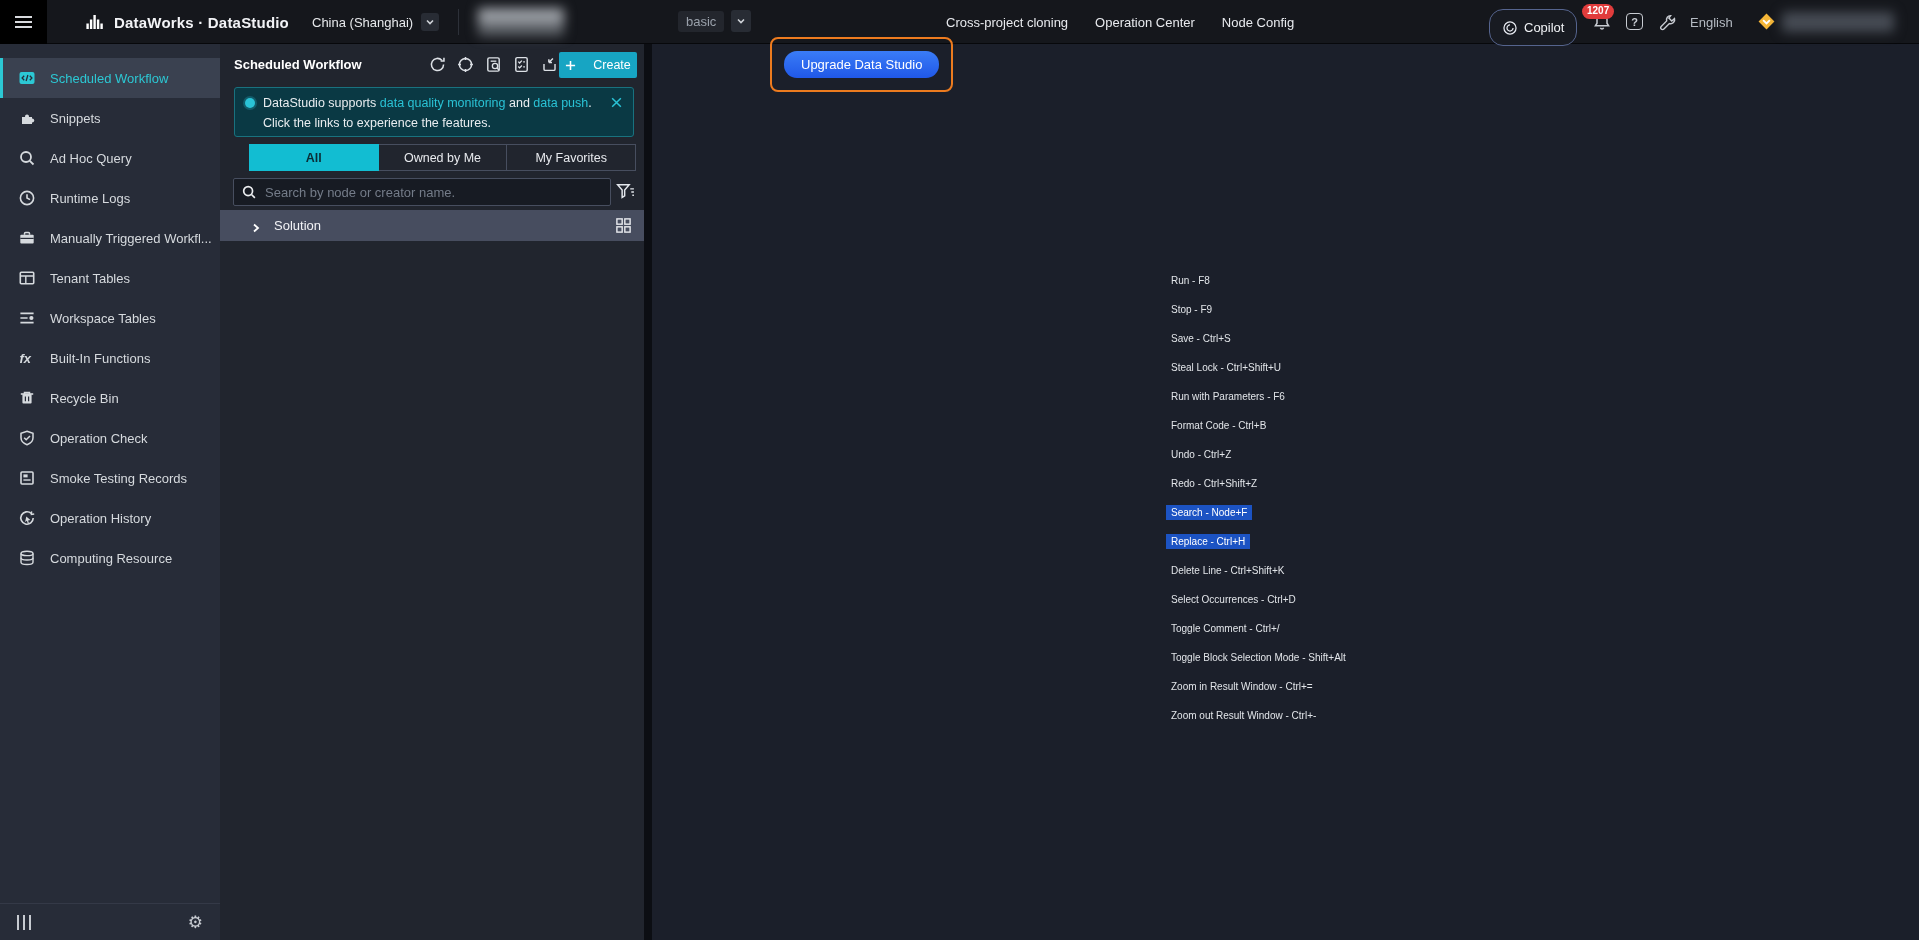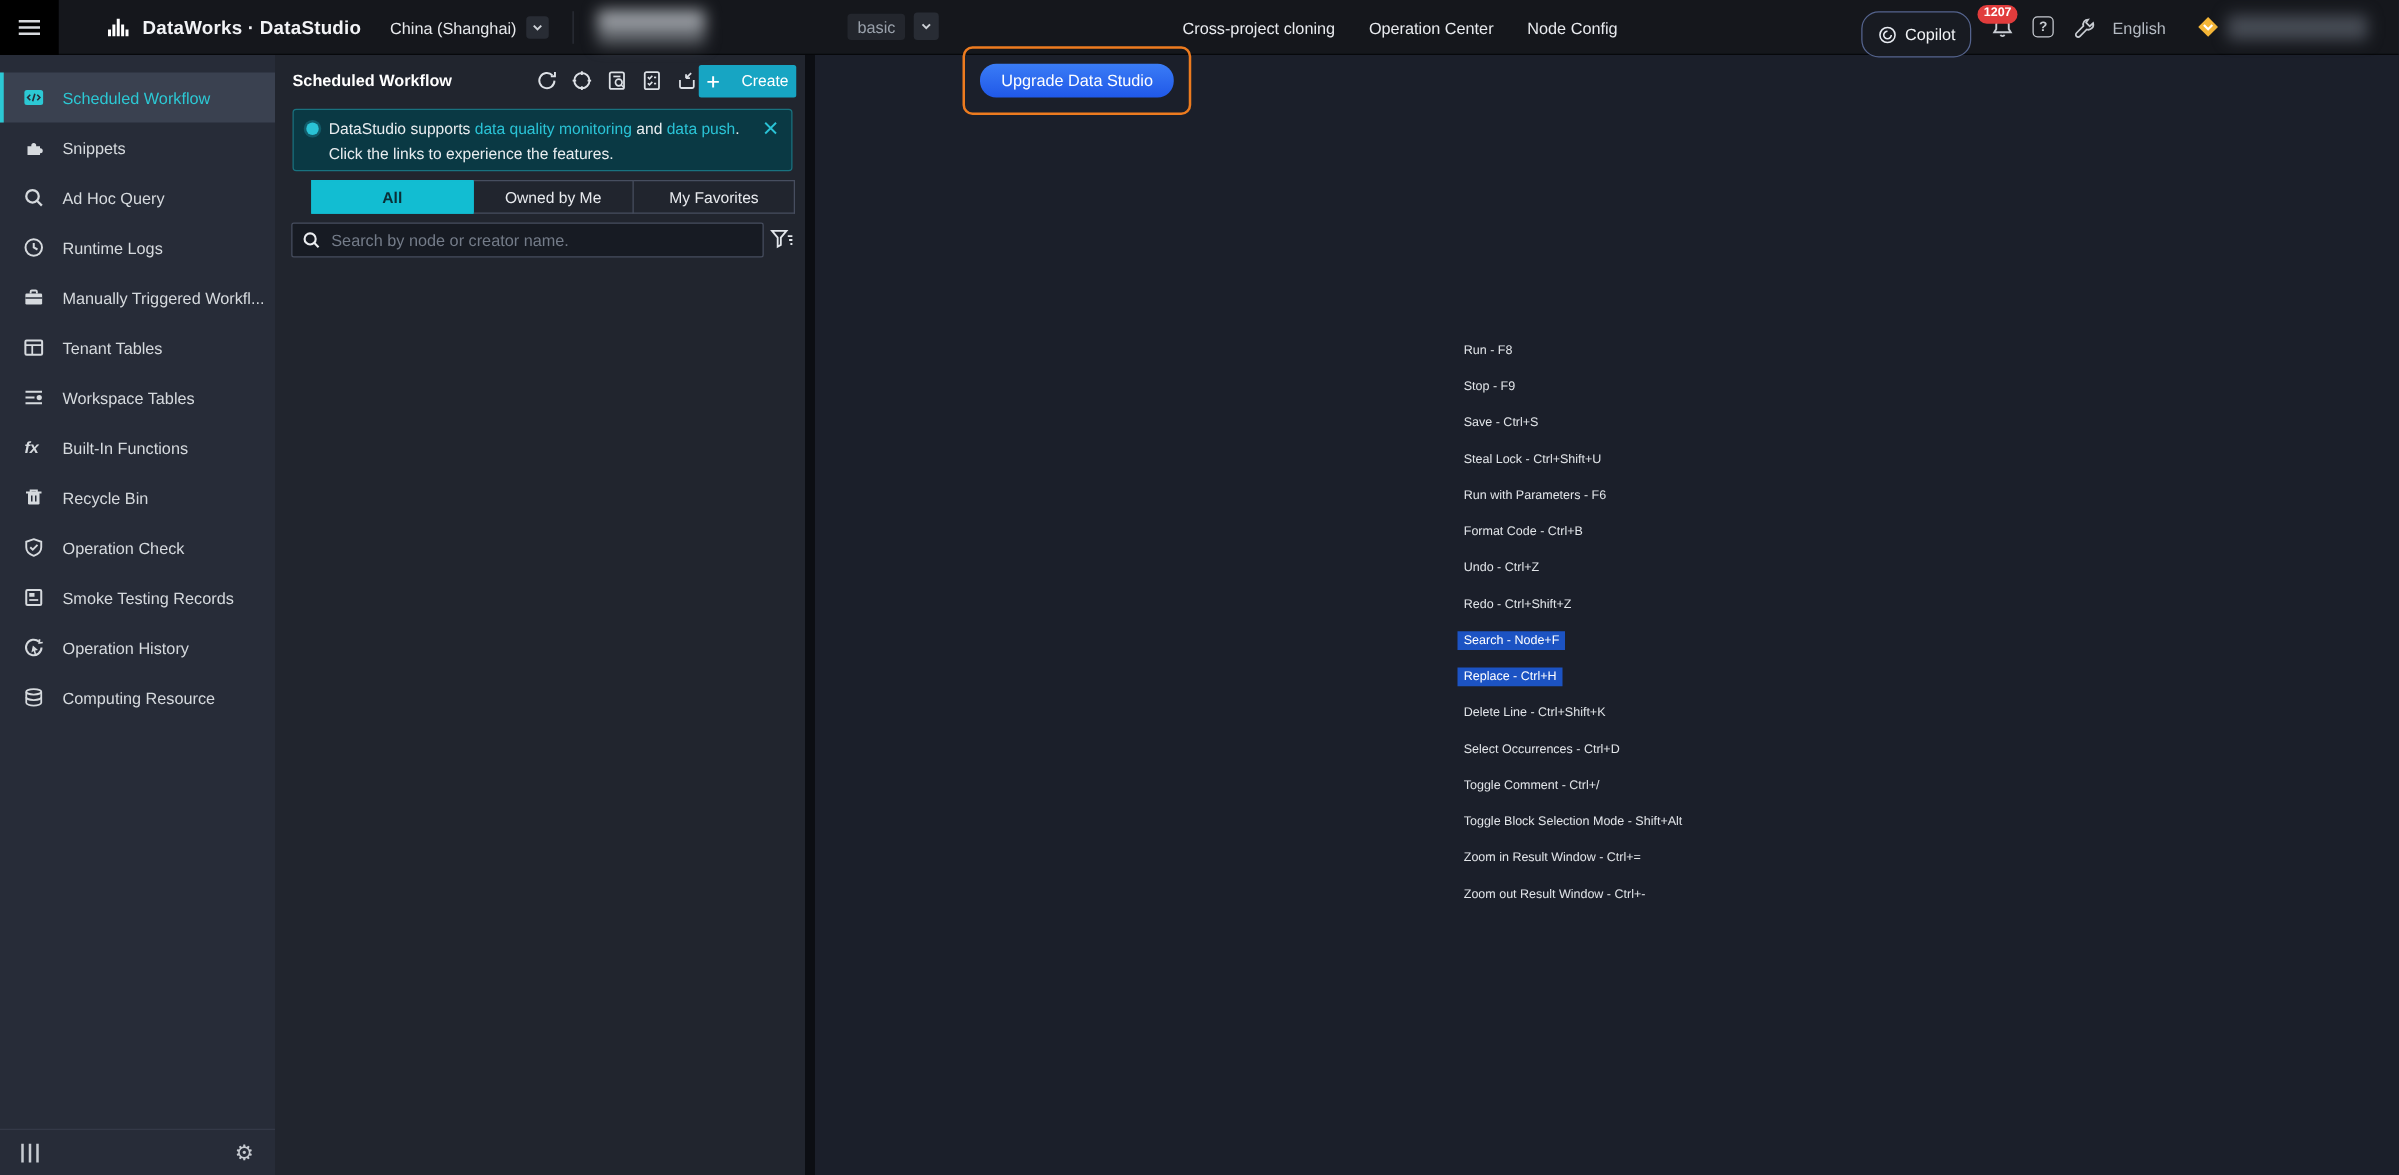--- a/index.html
+++ b/index.html
@@ -382,20 +382,32 @@
         </svg>
     </span>
     <span class="filter-ico">
       <svg width="21" height="21" viewBox="0 0 20 20">
           <path d="M2.5 3.5 H13.5 L9.2 8.6 V14.2 L6.8 15.6 V8.6 Z" fill="none" stroke="currentColor" stroke-width="1.4"></path>
           <path d="M14.5 7.5 H18 M15.5 10.5 H18 M16.5 13.5 H18" stroke="currentColor" stroke-width="1.4"></path>
         </svg>
     </span>
 
     <ul class="tree" id="tree">
+        <li class="tree-row">
+          <span class="tree-chev"><svg viewBox="0 0 10 10" width="10" height="10">
+              <path d="M3 1.5 L7 5 L3 8.5" fill="none" stroke="currentColor" stroke-width="1.8"></path>
+            </svg></span>
+          <span>Solution</span>
+          <span class="tree-grid"><svg viewBox="0 0 18 18" width="17" height="17">
+              <rect x="2" y="2" width="5.6" height="5.6" fill="none" stroke="currentColor" stroke-width="1.5"></rect>
+              <rect x="10.4" y="2" width="5.6" height="5.6" fill="none" stroke="currentColor" stroke-width="1.5"></rect>
+              <rect x="2" y="10.4" width="5.6" height="5.6" fill="none" stroke="currentColor" stroke-width="1.5"></rect>
+              <rect x="10.4" y="10.4" width="5.6" height="5.6" fill="none" stroke="currentColor" stroke-width="1.5"></rect>
+            </svg></span>
+        </li>
       </ul>
   </section>
 
   <div class="gutter"></div>
 
   <main class="main">
     <ul class="shortcuts" id="shortcuts">
         <li class="sc-item">
           <span class="">Run - F8</span>
         </li>

